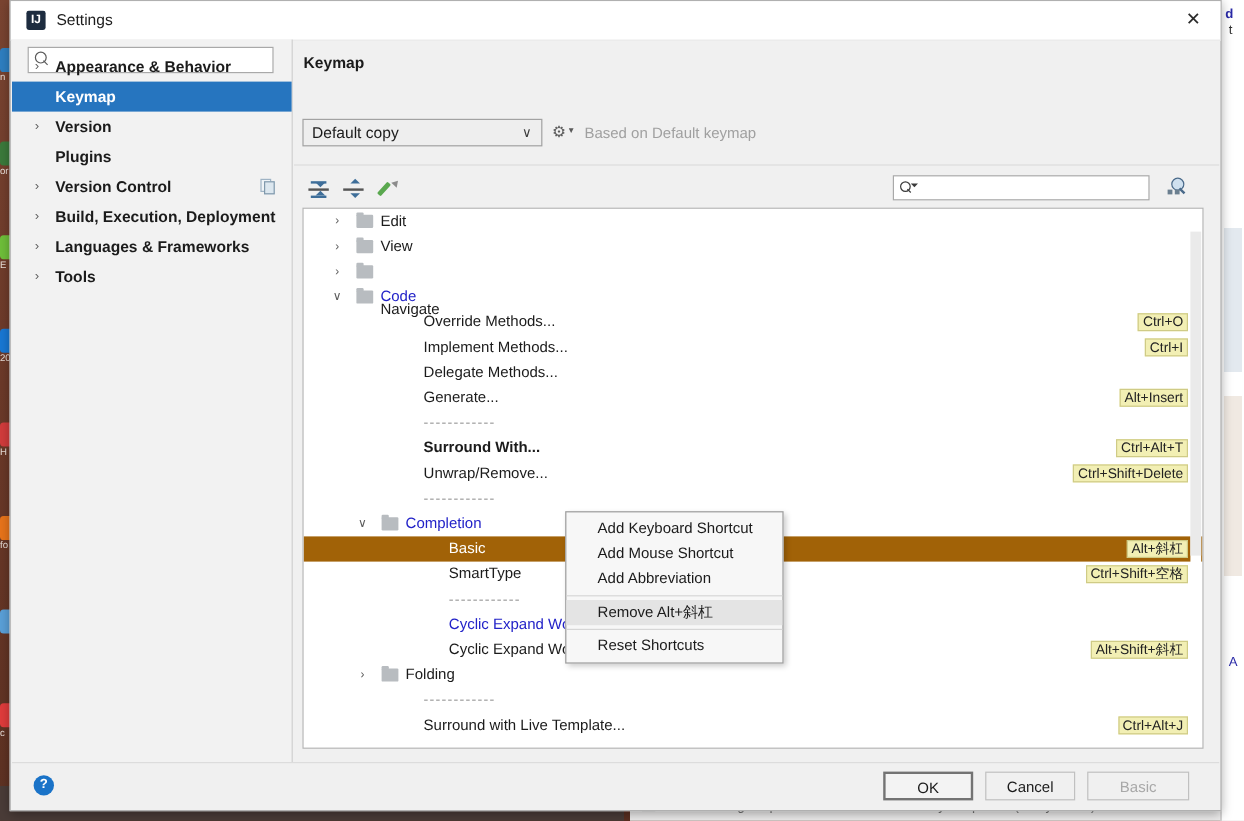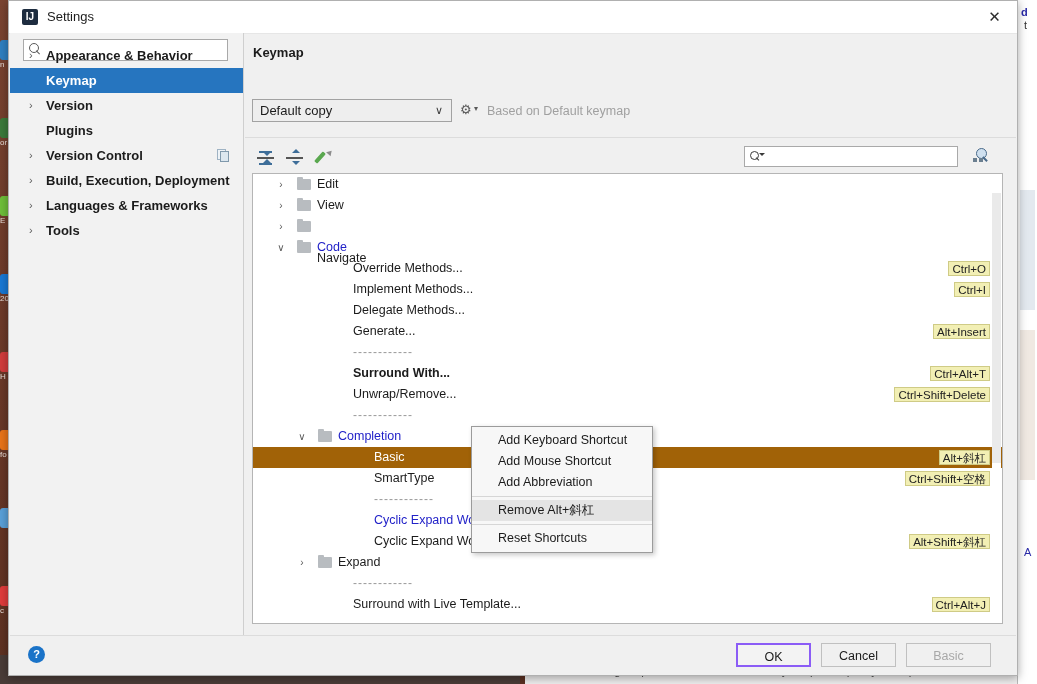--- a/index.html
+++ b/index.html
@@ -313,21 +313,21 @@
   #help-btn .q {
     display: block; text-align: center; line-height: 17px;
     color: #fff; font-size: 11px; font-weight: bold;
   }
   .dlg-btn {
     position: absolute; top: 7px; height: 24px; line-height: 24px;
     text-align: center; font-size: 12.5px; color: #1b1b1b;
     background: #f0f0f0; border: 1px solid #c0c0c0; box-sizing: border-box;
     cursor: default;
   }
-  #ok-btn     { right: 205px; width: 75px; border: 2px solid #8b5cf6; background:#f3f3f3; }
+  #ok-btn     { right: 205px; width: 75px; border: 2px solid #737373; background:#f3f3f3; }
   #cancel-btn { right: 120px; width: 75px; }
   #apply-btn  { right: 25px;  width: 85px; color: #a8a8a8; }
 </style>
 </head>
 <body>
 
 <div id="desktop">
   <div id="desk-icons">
       <div class="desk-icon" style="top: 40px;">
         <div class="sq" style="background: rgb(46, 127, 193);"></div>
@@ -529,21 +529,21 @@
           <div class="trow">
             <span class="tlabel link" style="left: 121px;">Cyclic Expand Word</span>
           </div>
           <div class="trow">
             <span class="tlabel" style="left: 121px;">Cyclic Expand Word (</span>
             <span class="shortcut">Alt+Shift+斜杠</span>
           </div>
           <div class="trow">
             <span class="twist" style="left: 43px;">›</span>
             <span class="folder" style="left: 65px;"></span>
-            <span class="tlabel" style="left: 85px;">Expand</span>
+            <span class="tlabel" style="left: 85px;">Folding</span>
           </div>
           <div class="trow">
             <span class="dashes" style="left: 100px;">------------</span>
           </div>
           <div class="trow">
             <span class="tlabel" style="left: 100px;">Surround with Live Template...</span>
             <span class="shortcut">Ctrl+Alt+J</span>
           </div>
         </div>
       <div id="tree-vscroll">

